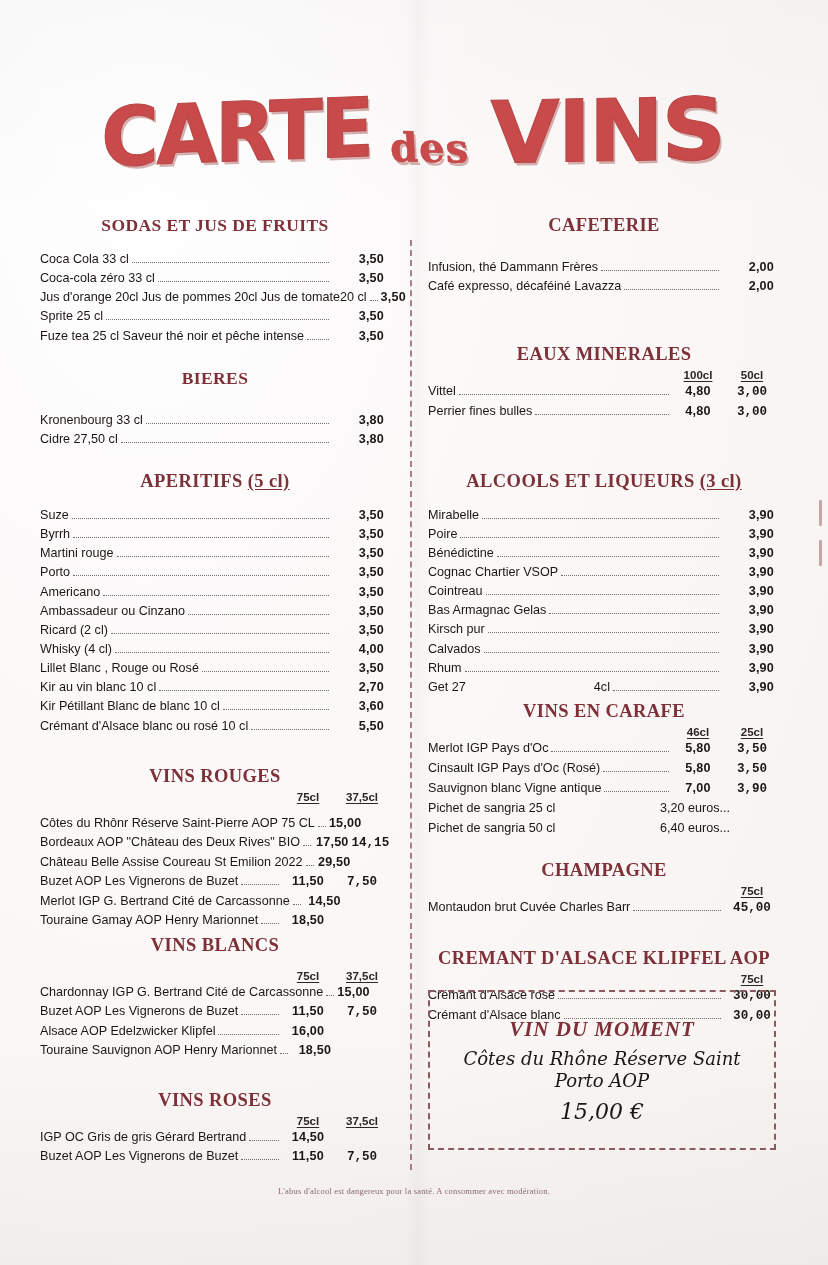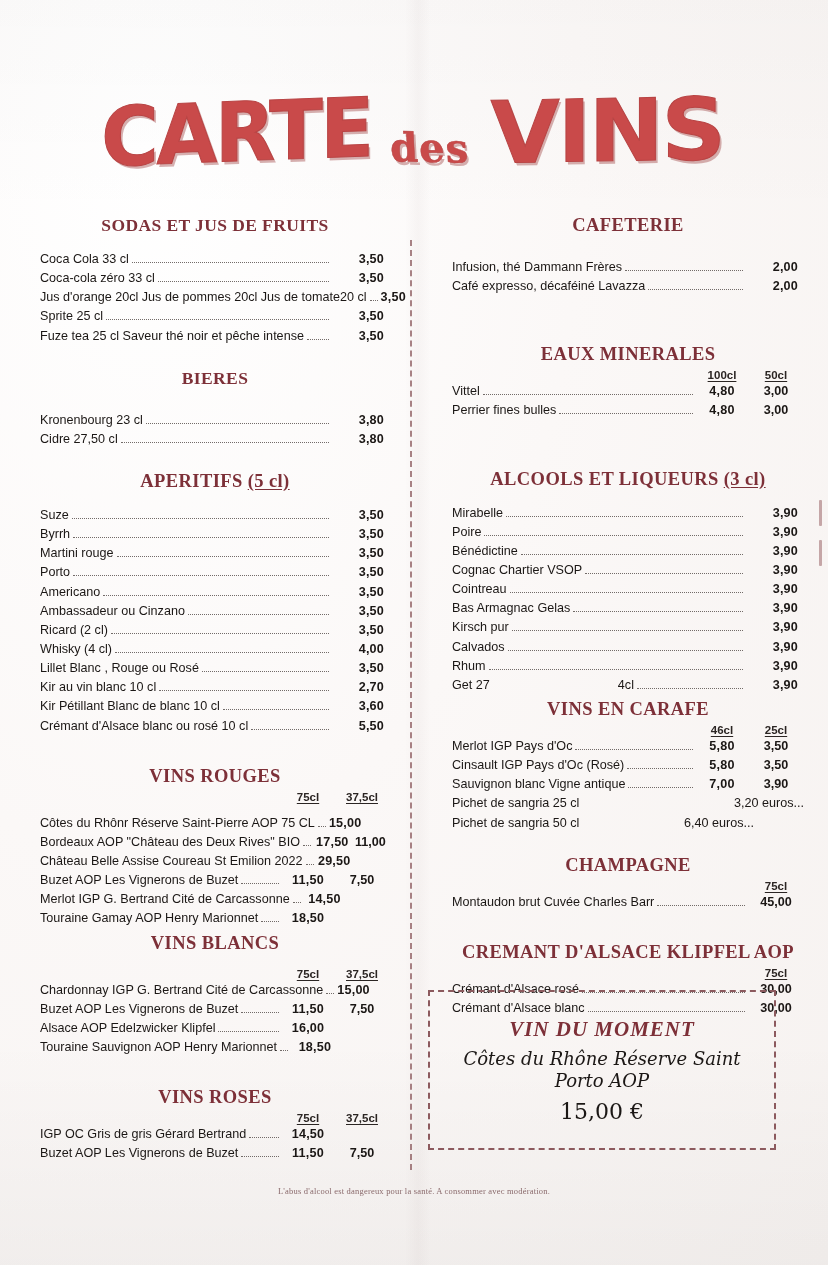--- a/index.html
+++ b/index.html
@@ -58,21 +58,21 @@
   }
   .t-vins{
     font-size:86px;
     transform:skewY(-1deg) scaleX(1.04);
   }
 
   
   .cols{position:absolute; left:0; top:215px; width:664px; height:980px;}
   .col{position:absolute; top:0;}
   .col-left{left:40px; width:350px;}
-  .col-right{left:452px; width:352px;}
+  .col-right{left:428px; width:352px;}
 
   .divider{
     position:absolute; left:410px; top:240px; height:930px; width:0;
     border-left:2px dashed #8c5a5e;
     opacity:.75;
   }
   .edge-mark{
     position:absolute; right:6px; width:3px; height:26px;
     background:#9a6468; opacity:.55; border-radius:1px;
   }
@@ -120,21 +120,21 @@
     border-bottom:1.5px dotted #5b5350;
     margin:0 3px 4px 3px;
     opacity:.85;
   }
   .row .p{
     width:52px; text-align:right; padding-right:6px;
     font-weight:600; letter-spacing:.2px; white-space:nowrap;
   }
   .row .p2{
     width:56px; text-align:right; padding-right:6px;
-    font-weight:600; white-space:nowrap;
+    font-weight:600; white-space:nowrap;font-family:Liberation Mono, monospace;
   }
   .row .p.c, .row .p2.c{text-align:center; padding-right:0;}
   .row.noleader .leader{border-bottom:none;}
   .u{text-decoration:underline; text-underline-offset:2px;}
   .freeprice{font-size:12.6px; padding-left:6px; white-space:nowrap;}
   .row .plain{flex:0 0 auto;margin-left:16px;}
 
   
   .vdm{
     position:absolute; left:428px; top:990px; width:344px; height:156px;
@@ -148,21 +148,21 @@
     color:#7d3038; font-size:21px; letter-spacing:1px;
     margin-bottom:6px;
   }
   .vdm-l1, .vdm-l2{
     font-family:"DejaVu Serif", serif;
     font-style:italic;
     font-size:18px; color:#1b1715; text-align:center; line-height:1.25;
   }
   .vdm-price{
     font-family:"DejaVu Serif", serif;
-    font-size:22px; color:#1b1715; margin-top:6px;
+    font-style:italic; font-size:22px; color:#1b1715; margin-top:6px;
   }
 
   .footer{
     position:absolute; left:0; right:0; top:1186px;
     text-align:center;
     font-family:"Liberation Serif", serif;
     font-size:8.5px;
     color:#8a6a6c;
     letter-spacing:.2px;
   }
@@ -217,21 +217,21 @@
           <span class="p">3,50</span>
         </div>
       </div>
 
       <div class="spacer-m"></div>
 
       <div class="block">
         <h2 class="sec">BIERES</h2>
         <div class="spacer-m"></div>
         <div class="row">
-          <span class="name">Kronenbourg 23 cl</span>
+          <span class="name">Kronenbourg 33 cl</span>
           <span class="leader"></span>
           <span class="p">3,80</span>
         </div>
         <div class="row">
           <span class="name">Cidre 27,50  cl</span>
           <span class="leader"></span>
           <span class="p">3,80</span>
         </div>
       </div>
 
@@ -317,21 +317,21 @@
         <div class="row">
             <span class="name">Côtes du Rhônr Réserve Saint-Pierre AOP  75 CL</span>
             <span class="leader"></span>
             <span class="p c">15,00</span>
             <span class="p2 c"></span>
           </div>
         <div class="row">
             <span class="name">Bordeaux AOP "Château des Deux Rives" BIO</span>
             <span class="leader"></span>
             <span class="p c">17,50</span>
-            <span class="p2 c">11,00</span>
+            <span class="p2 c">14,15</span>
           </div>
         <div class="row">
             <span class="name">Château Belle Assise Coureau St Emilion 2022</span>
             <span class="leader"></span>
             <span class="p c">29,50</span>
             <span class="p2 c"></span>
           </div>
         <div class="row">
             <span class="name">Buzet AOP Les Vignerons de Buzet</span>
             <span class="leader"></span>
@@ -532,21 +532,21 @@
           </div>
         <div class="row">
             <span class="name">Sauvignon blanc Vigne antique</span>
             <span class="leader"></span>
             <span class="p c">7,00</span>
             <span class="p2 c">3,90</span>
           </div>
         <div class="row noleader">
           <span class="name">Pichet de sangria 25 cl</span>
           <span class="leader"></span>
-          <span class="freeprice" style="width:120px;text-align:right;">3,20 euros...</span>
+          <span class="freeprice" style="width:120px;text-align:left;">3,20 euros...</span>
         </div>
         <div class="row noleader">
           <span class="name">Pichet de sangria 50 cl</span>
           <span class="leader"></span>
           <span class="freeprice" style="width:120px;text-align:left;">6,40 euros...</span>
         </div>
       </div>
 
       <div class="spacer-m"></div>
 

